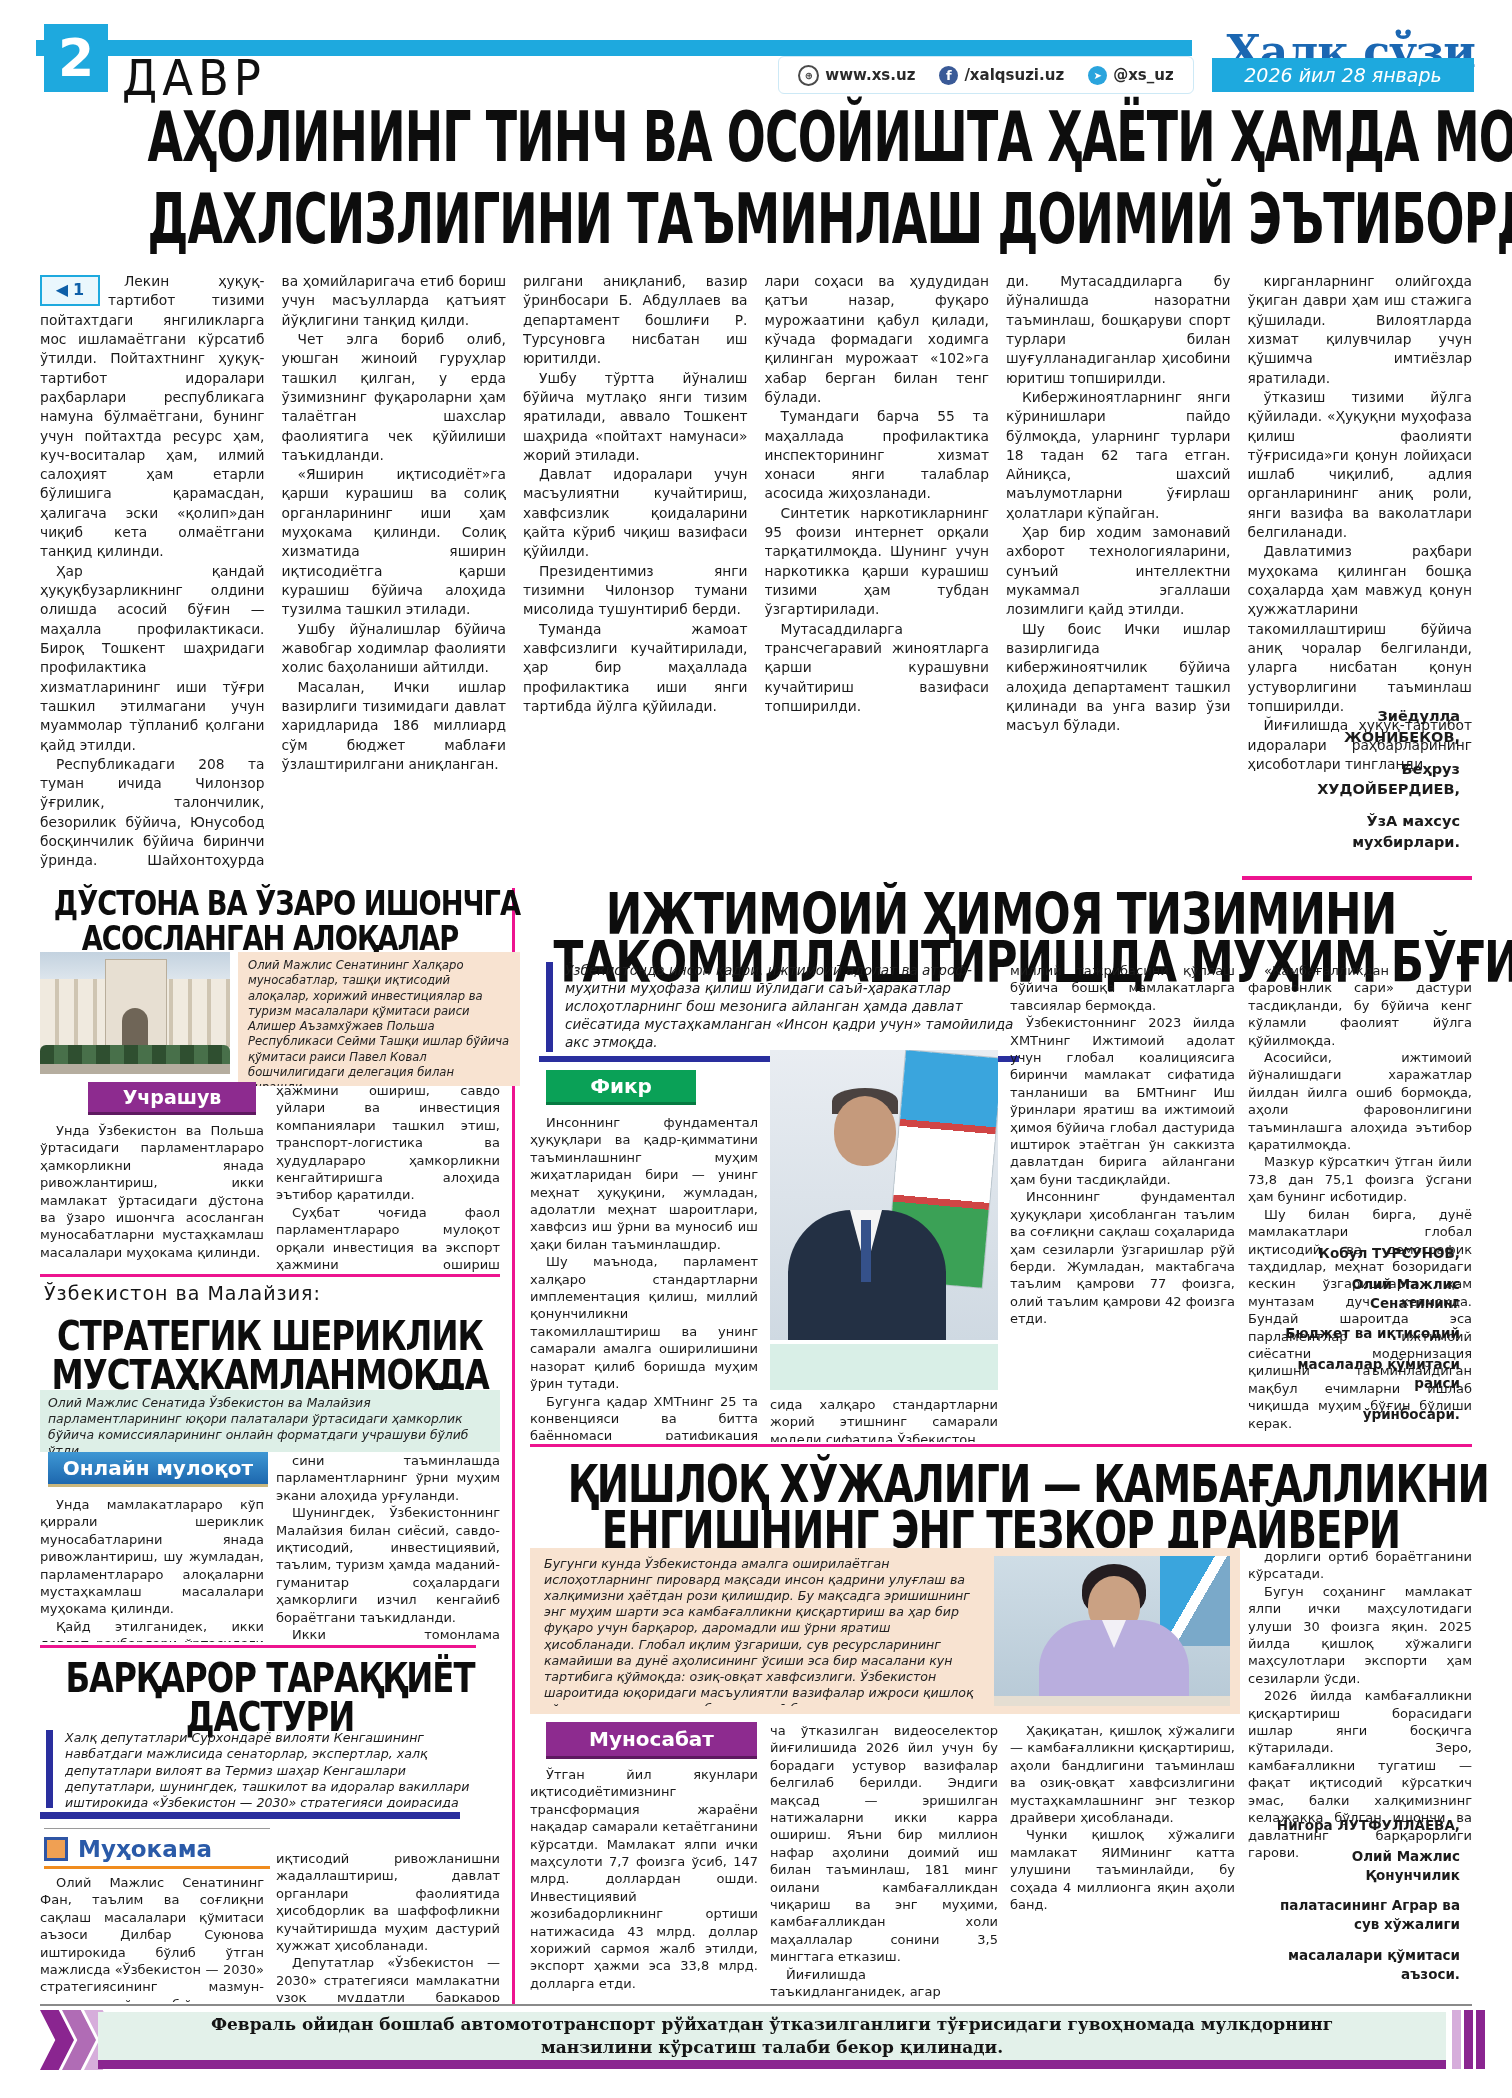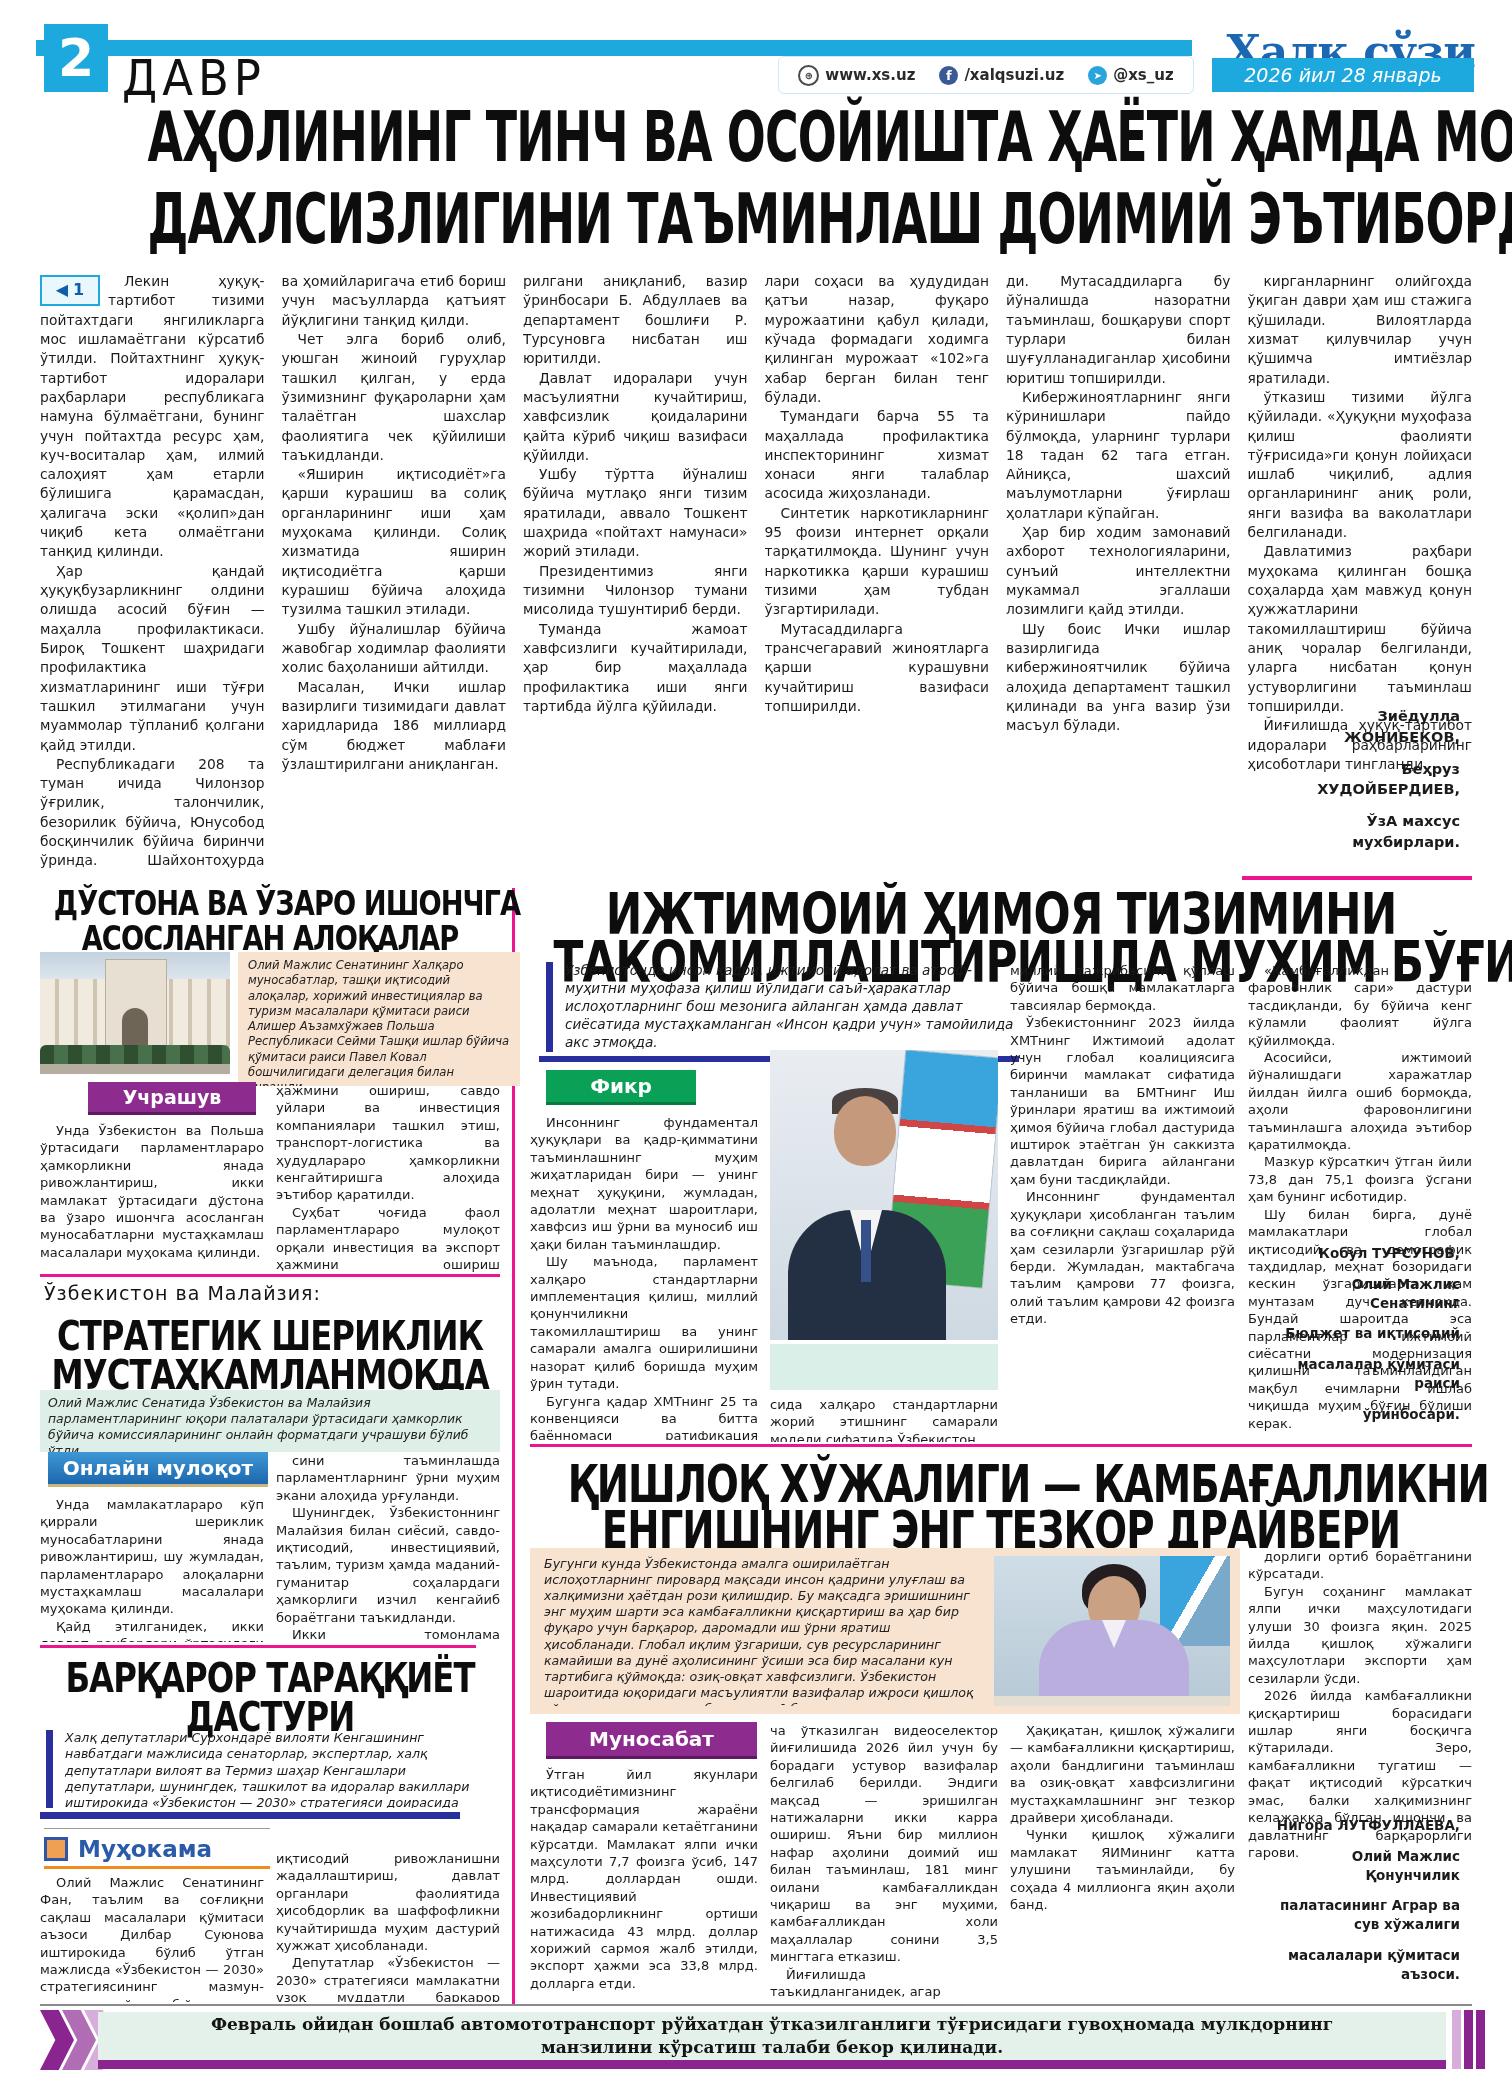--- a/index.html
+++ b/index.html
@@ -150,22 +150,22 @@
     </div>
     <div class="lead-col cont">
         <p class="p">ва ҳомийларигача етиб бориш учун масъулларда қатъият йўқлигини танқид қилди.</p>
         <p class="p">Чет элга бориб олиб, уюшган жиноий гуруҳлар ташкил қилган, у ерда ўзимизнинг фуқароларни ҳам талаётган шахслар фаолиятига чек қўйилиши таъкидланди.</p>
         <p class="p">«Яширин иқтисодиёт»га қарши курашиш ва солиқ органларининг иши ҳам муҳокама қилинди. Солиқ хизматида яширин иқтисодиётга қарши курашиш бўйича алоҳида тузилма ташкил этилади.</p>
         <p class="p">Ушбу йўналишлар бўйича жавобгар ходимлар фаолияти холис баҳоланиши айтилди.</p>
         <p class="p">Масалан, Ички ишлар вазирлиги тизимидаги давлат харидларида 186 миллиард сўм бюджет маблағи ўзлаштирилгани аниқланган.</p>
       </div>
     <div class="lead-col cont">
         <p class="p">рилгани аниқланиб, вазир ўринбосари Б. Абдуллаев ва департамент бошлиғи Р. Турсуновга нисбатан иш юритилди.</p>
+        <p class="p">Ушбу тўртта йўналиш бўйича мутлақо янги тизим яратилади, аввало Тошкент шаҳрида «пойтахт намунаси» жорий этилади.</p>
         <p class="p">Давлат идоралари учун масъулиятни кучайтириш, хавфсизлик қоидаларини қайта кўриб чиқиш вазифаси қўйилди.</p>
-        <p class="p">Ушбу тўртта йўналиш бўйича мутлақо янги тизим яратилади, аввало Тошкент шаҳрида «пойтахт намунаси» жорий этилади.</p>
         <p class="p">Президентимиз янги тизимни Чилонзор тумани мисолида тушунтириб берди.</p>
         <p class="p">Туманда жамоат хавфсизлиги кучайтирилади, ҳар бир маҳаллада профилактика иши янги тартибда йўлга қўйилади.</p>
       </div>
     <div class="lead-col cont">
         <p class="p">лари соҳаси ва ҳудудидан қатъи назар, фуқаро мурожаатини қабул қилади, кўчада формадаги ходимга қилинган мурожаат «102»га хабар берган билан тенг бўлади.</p>
         <p class="p">Тумандаги барча 55 та маҳаллада профилактика инспекторининг хизмат хонаси янги талаблар асосида жиҳозланади.</p>
         <p class="p">Синтетик наркотикларнинг 95 фоизи интернет орқали тарқатилмоқда. Шунинг учун наркотикка қарши курашиш тизими ҳам тубдан ўзгартирилади.</p>
         <p class="p">Мутасаддиларга трансчегаравий жиноятларга қарши курашувни кучайтириш вазифаси топширилди.</p>
       </div>
     <div class="lead-col cont">

